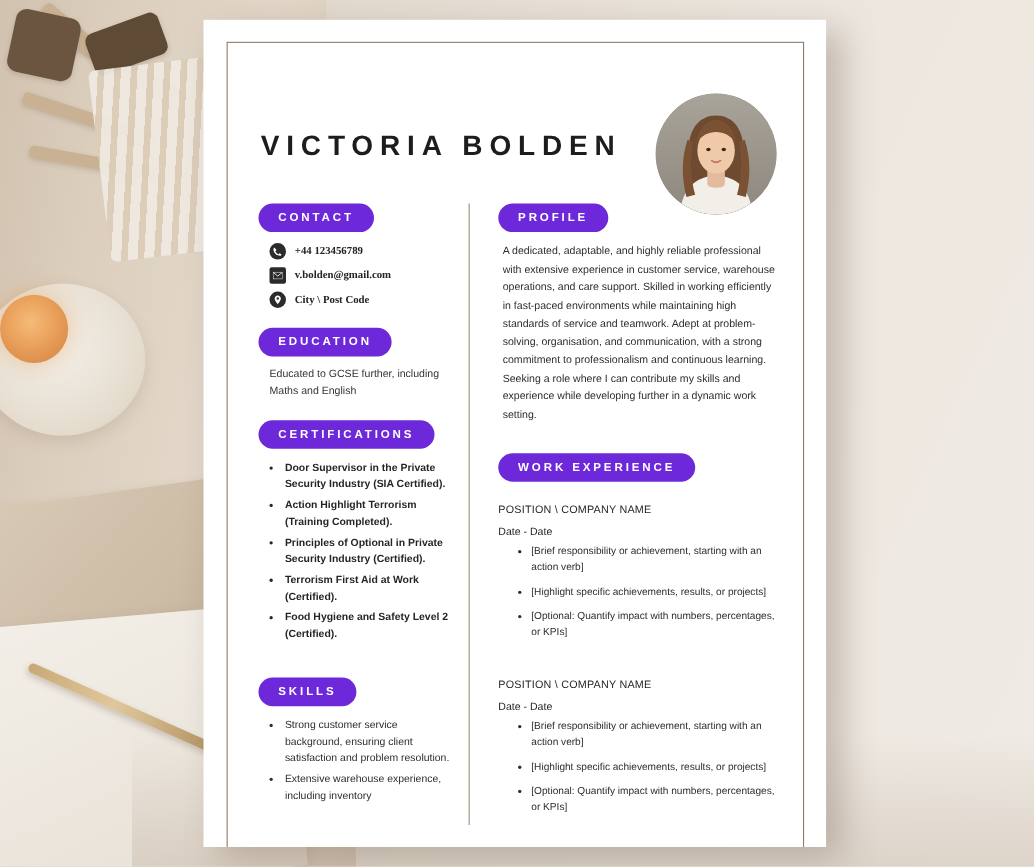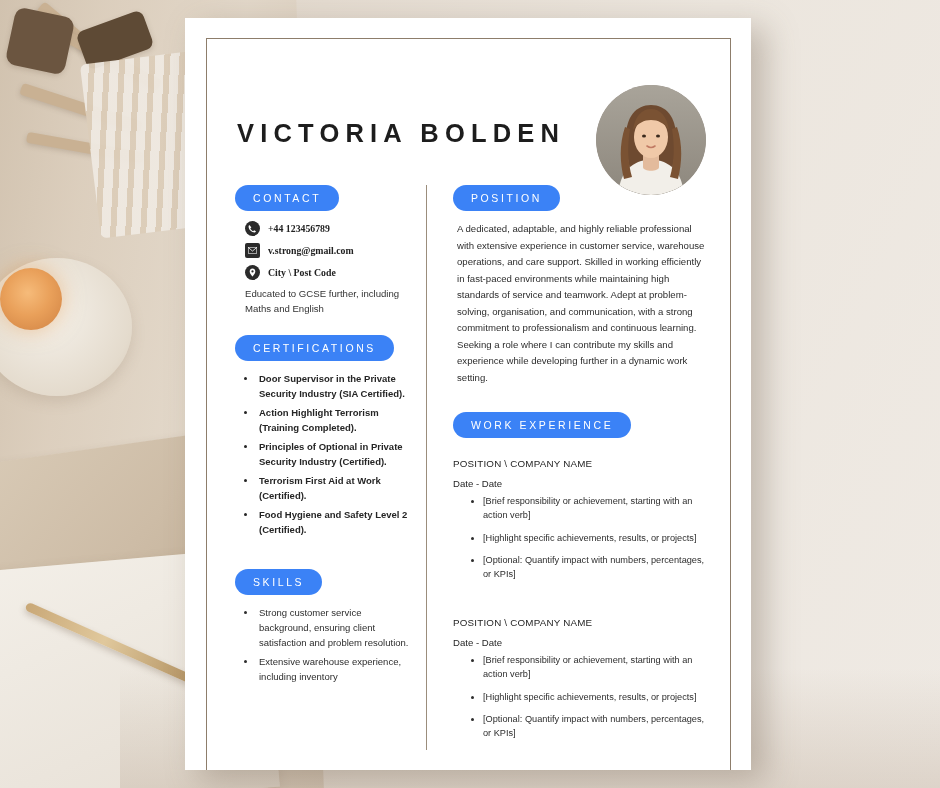--- a/index.html
+++ b/index.html
@@ -180,25 +180,25 @@
   }
   .col-right {
     flex: 1;
     padding-left: 22px;
     box-sizing: border-box;
   }
 
   
   .pill {
     display: inline-block;
-    background: #3b82f6;
+    background: #6d28d9;
     color: #ffffff;
     border-radius: 16px;
     font-size: 10.5px;
-    font-weight: normal;
+    font-weight: bold;
     letter-spacing: 2.6px;
     padding: 7px 18px 7px 18px;
     margin: 0;
   }
   .pill-wrap { margin: 0 0 10px 4px; }
 
   
   .contact-list {
     margin: 0 0 6px 14px;
     padding: 0;
@@ -367,32 +367,35 @@
                 </span>
                 <span>+44 123456789</span>
               </li>
               <li class="contact-item">
                 <span class="contact-icon square">
                   <svg width="9" height="7" viewBox="0 0 16 12" fill="none">
                       <rect x="0.5" y="0.5" width="15" height="11" fill="#2b2b2b" stroke="#fff"></rect>
                       <path d="M1 1l7 6 7-6" stroke="#fff" stroke-width="1.4" fill="none"></path>
                     </svg>
                 </span>
-                <span>v.strong@gmail.com</span>
+                <span>v.bolden@gmail.com</span>
               </li>
               <li class="contact-item">
                 <span class="contact-icon">
                   <svg width="9" height="9" viewBox="0 0 16 16" fill="#fff">
                       <path d="M8 1C5.2 1 3 3.2 3 6c0 3.8 5 9 5 9s5-5.2 5-9c0-2.8-2.2-5-5-5zm0 7a2 2 0 110-4 2 2 0 010 4z"></path>
                     </svg>
                 </span>
                 <span>City \ Post Code</span>
               </li>
             </ul>
 
+            <div class="pill-wrap" style="margin-top:18px;">
+              <span class="pill">EDUCATION</span>
+            </div>
             <p class="edu-text">Educated to GCSE further, including Maths and English</p>
 
             <div class="pill-wrap" style="margin-top:18px;">
               <span class="pill">CERTIFICATIONS</span>
             </div>
             <ul class="bullets bold">
               <li>Door Supervisor in the Private Security Industry (SIA Certified).</li>
               <li>Action Highlight Terrorism (Training Completed).</li>
               <li>Principles of Optional in Private Security Industry (Certified).</li>
               <li>Terrorism First Aid at Work (Certified).</li>
@@ -407,21 +410,21 @@
               <li>Extensive warehouse experience, including inventory</li>
             </ul>
 
           </div>
 
           <div class="col-divider"></div>
 
           <div class="col-right">
 
             <div class="pill-wrap">
-              <span class="pill">POSITION</span>
+              <span class="pill">PROFILE</span>
             </div>
             <p class="profile-text">A dedicated, adaptable, and highly reliable professional with extensive experience in customer service, warehouse operations, and care support. Skilled in working efficiently in fast-paced environments while maintaining high standards of service and teamwork. Adept at problem-solving, organisation, and communication, with a strong commitment to professionalism and continuous learning. Seeking a role where I can contribute my skills and experience while developing further in a dynamic work setting.</p>
 
             <div class="spacer-26"></div>
 
             <div class="pill-wrap">
               <span class="pill">WORK EXPERIENCE</span>
             </div>
 
             <div class="spacer-10"></div>

